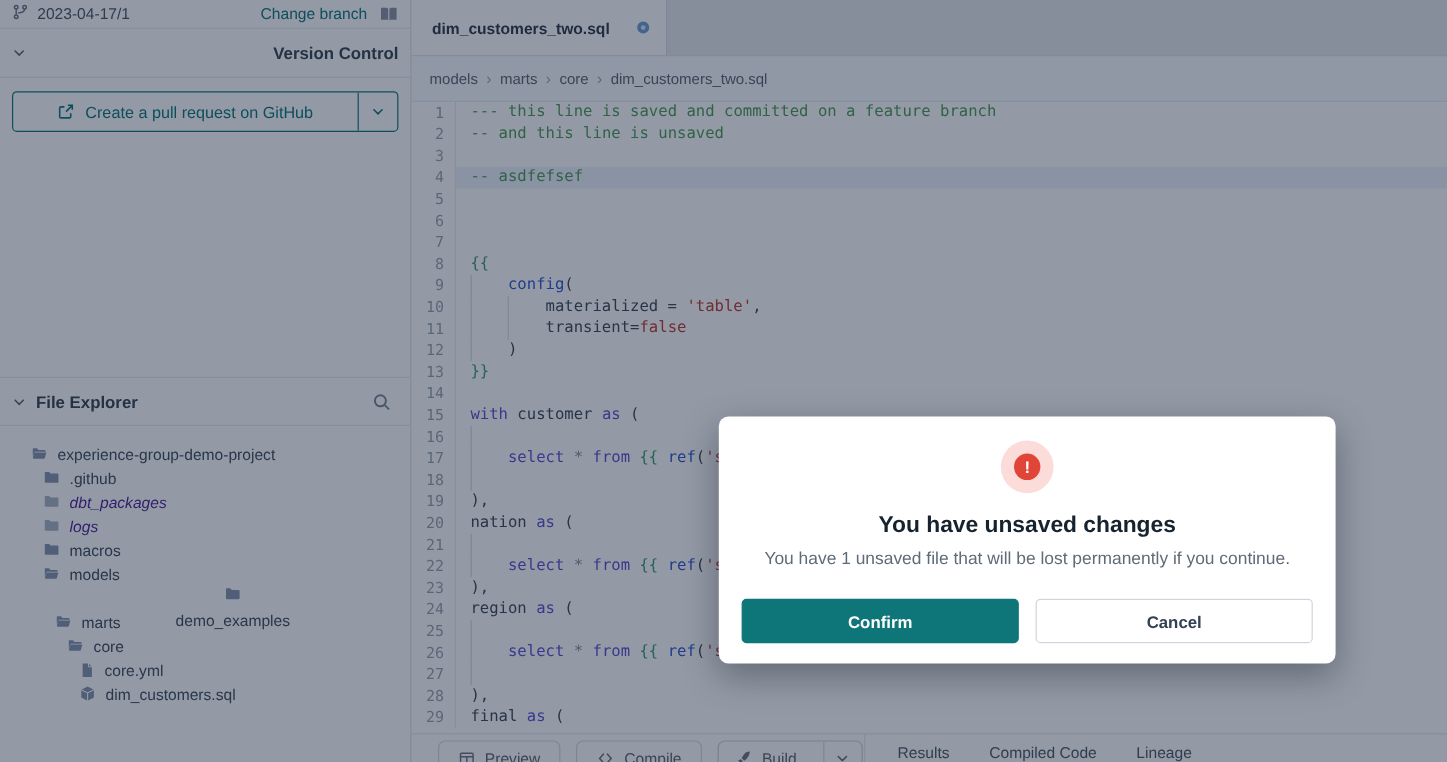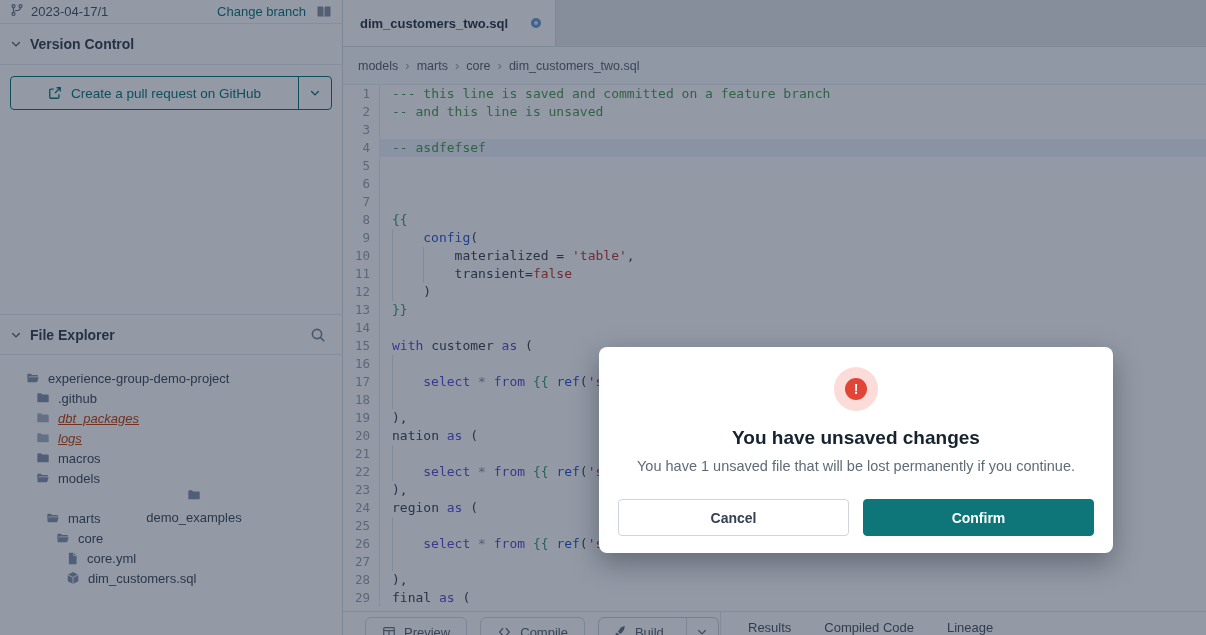--- a/index.html
+++ b/index.html
@@ -5,33 +5,33 @@
   * { margin:0; padding:0; box-sizing:border-box; }
   html,body { width:1206px; height:635px; overflow:hidden; }
   body { position:relative; font-family:"Liberation Sans", sans-serif; background:#fff; color:#3b4754; }
 
   
   .sidebar { position:absolute; left:0; top:0; width:343px; height:635px; background:#fff; border-right:1px solid #d8dce2; }
   .branch-bar { height:24px; display:flex; align-items:center; padding:0 10px; border-bottom:1px solid #e6e9ed; font-size:13px; color:#4a5560; }
   .branch-bar .bname { margin-left:7px; flex:1; }
   .link { color:var(--accent); cursor:pointer; font-size:13px; }
   .book-btn { margin-left:10px; color:#8a93a0; display:flex; }
-  .sec-head { height:41px; display:flex; align-items:center; padding:0 10px; border-bottom:1px solid #e6e9ed; font-size:14px; font-weight:bold; color:#38424e; }
+  .sec-head { height:41px; display:flex; align-items:center; padding:0 10px; border-bottom:1px solid #e6e9ed; font-size:14px; font-weight:bold; color:#38424e;justify-content:space-between; }
   .sec-head .chev { color:#5a6570; margin-right:8px; display:flex; }
   .vc-body { height:249px; padding:11px 10px; }
   .pr-btn { height:34px; border:1px solid var(--accent); border-radius:4px; display:flex; align-items:stretch; color:var(--accent); background:#fff; overflow:hidden; cursor:pointer; }
   .pr-main { flex:1; display:flex; align-items:center; justify-content:center; gap:9px; font-size:13.5px; }
   .pr-caret { width:33px; border-left:1px solid var(--accent); display:flex; align-items:center; justify-content:center; }
   .fe-head { border-top:1px solid #e6e9ed; }
   .fe-head .spacer { flex:1; }
   .search-btn { color:#7a8491; display:flex; cursor:pointer; margin-right:6px; }
   .tree { padding-top:13px; }
   .tree-row { height:20px; display:flex; align-items:center; gap:8px; font-size:13px; color:#414b57; cursor:pointer; white-space:nowrap; }
   .tree-row .ticon { display:flex; color:#8594a9; flex:none; }
-  .tree-row.muted { font-style:italic; color:#c2410c;text-decoration:underline; }
+  .tree-row.muted { font-style:italic; color:#4c1d95; }
   .tree-row.muted .ticon { color:#aab3bf; }
 
   
   .editor-pane { position:absolute; left:343px; top:0; right:0; height:635px; }
   .tab-bar { height:47px; background:#e7e9ed; border-bottom:1px solid #dde1e6; display:flex; }
   .tab { width:213px; background:#fff; border-right:1px solid #d8dce1; display:flex; align-items:center; justify-content:space-between; padding:0 14px 0 17px; font-size:13px; font-weight:bold; color:#2d3643; cursor:pointer; }
   .dot { width:10px; height:10px; border-radius:50%; border:3px solid var(--dot); background:#d9e6f7; }
   .crumbs { height:38px; background:#fafbfd; border-bottom:1px solid #e8ebef; display:flex; align-items:center; padding:0 15px; font-size:12.5px; color:#5a6570; gap:7px; }
   .crumbs .sep { color:#9aa4ae; font-size:13px; }
   .crumb { cursor:pointer; }
@@ -419,16 +419,16 @@
 
 <div class="dim"></div>
 
 <div class="modal">
   <div class="err-outer">
     <div class="err-inner">!</div>
   </div>
   <div class="m-title">You have unsaved changes</div>
   <div class="m-body">You have 1 unsaved file that will be lost permanently if you continue.</div>
   <div class="m-actions">
+    <button class="m-btn m-confirm">Confirm</button>
     <button class="m-btn m-cancel">Cancel</button>
-    <button class="m-btn m-confirm">Confirm</button>
   </div>
 </div>
 
 </body></html>

